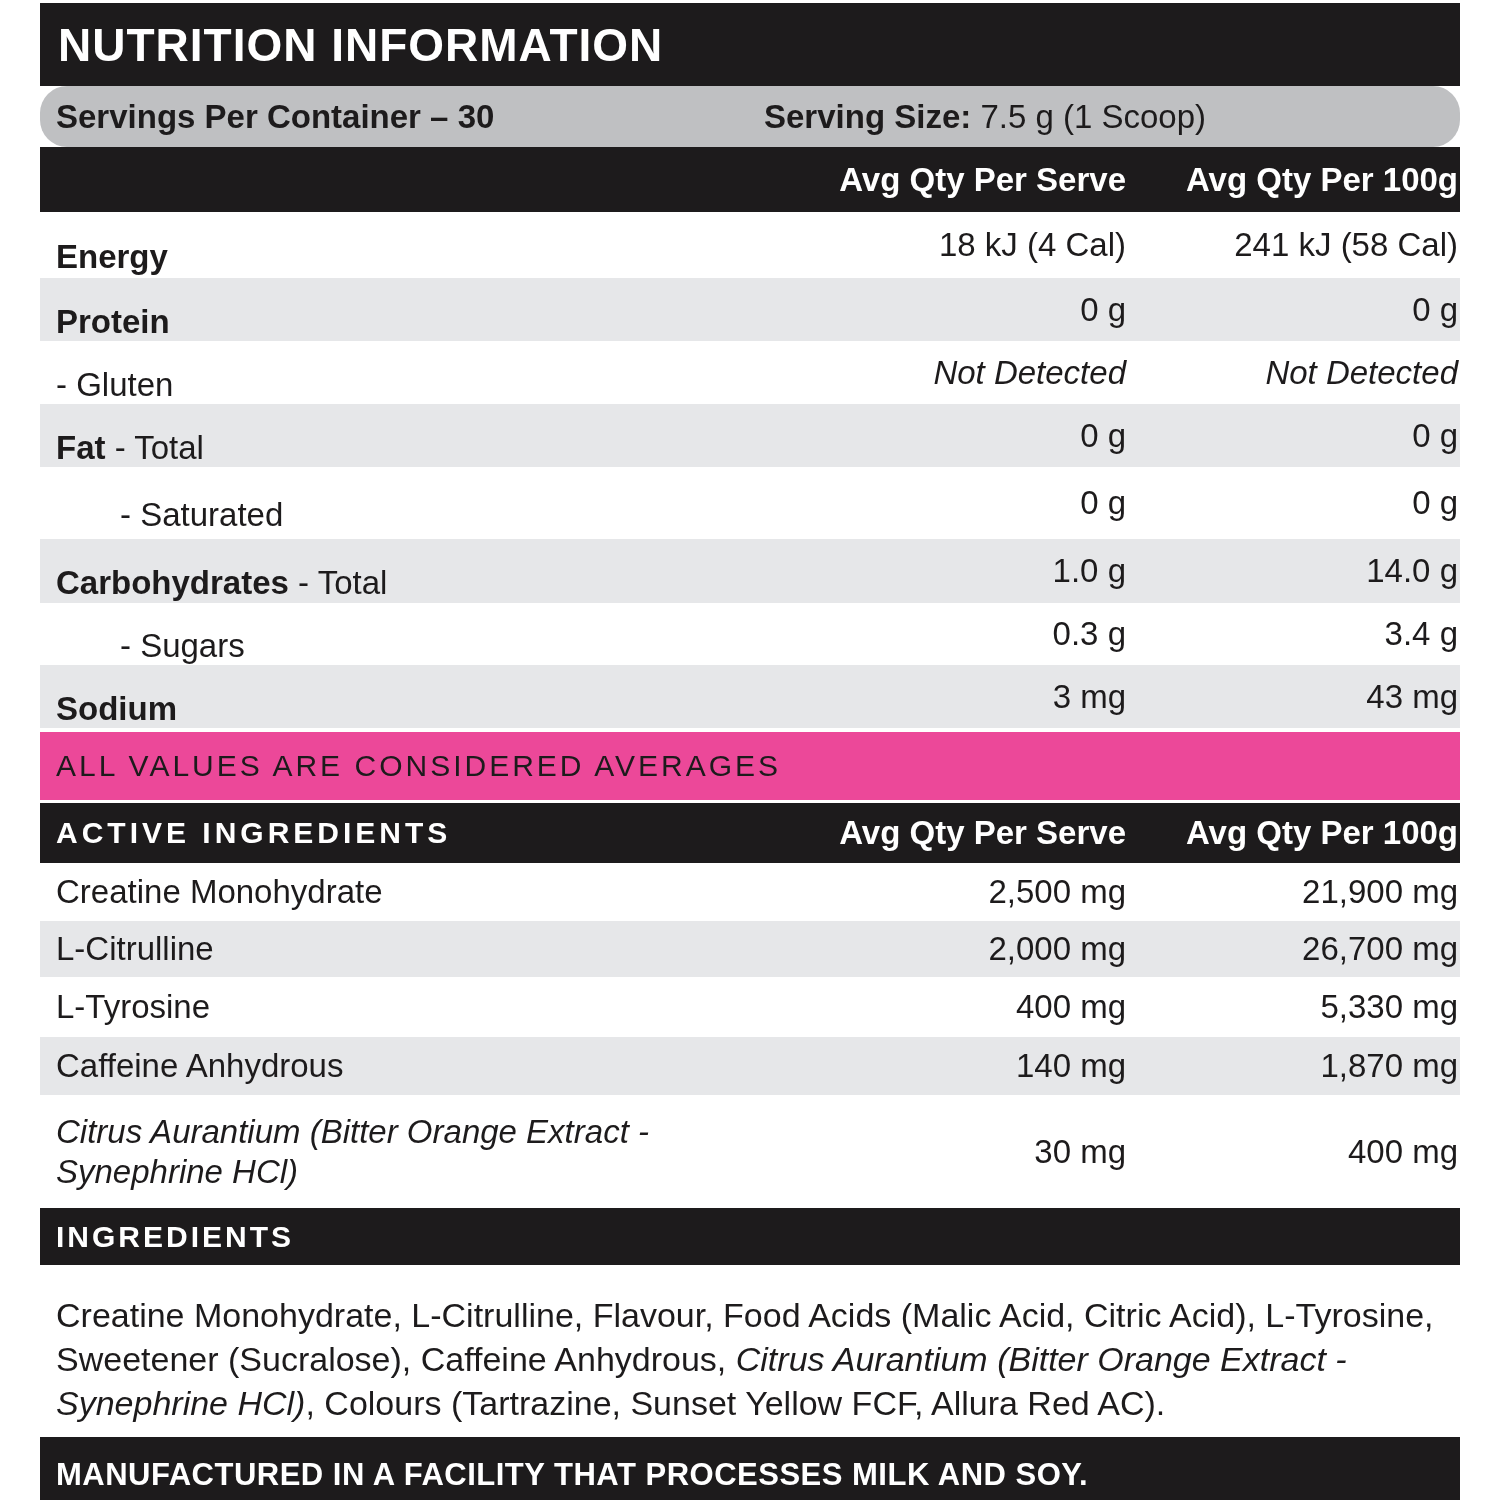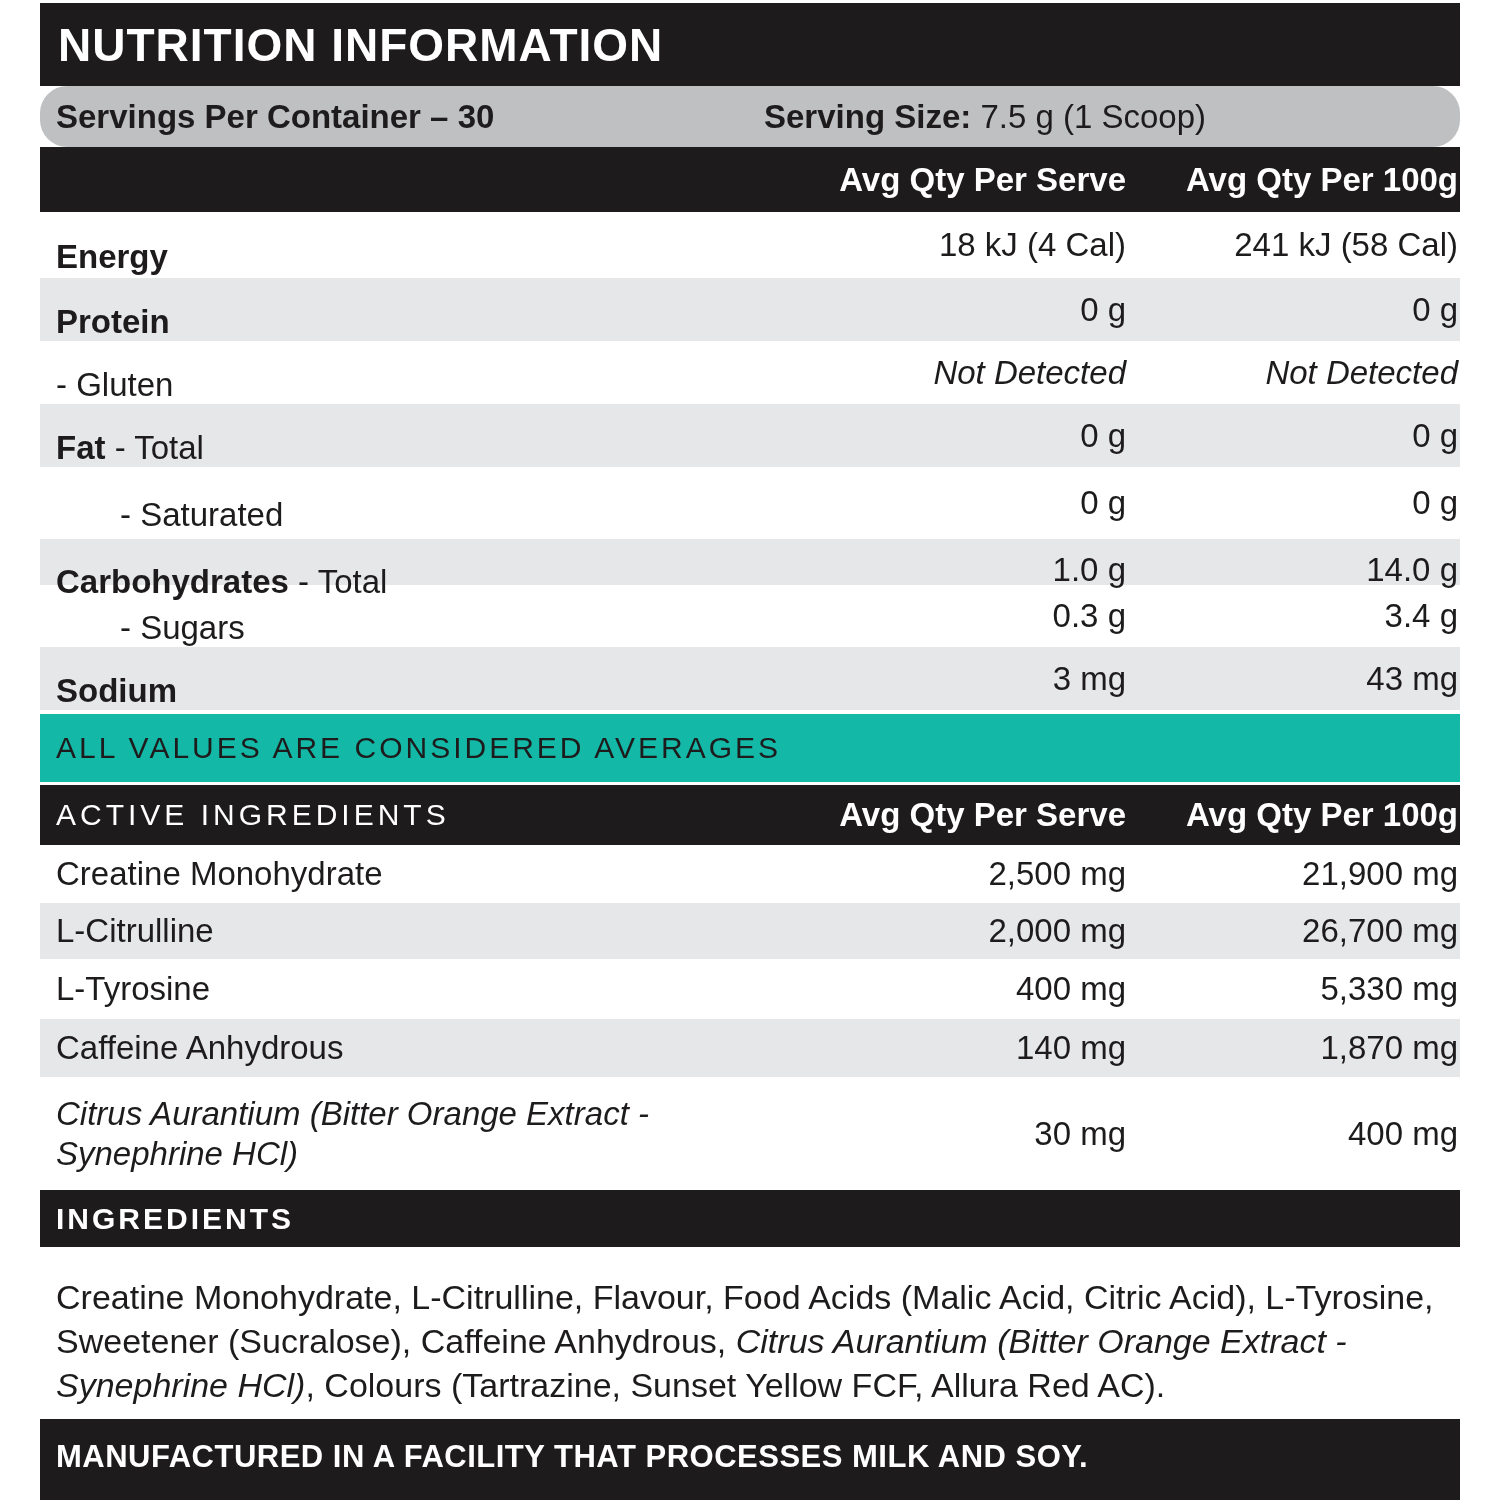--- a/index.html
+++ b/index.html
@@ -29,28 +29,28 @@
   .colhead .cell1{justify-content:flex-end;}
 
   .nrow{height:63px;font-size:33px;}
   .nrow.white{background:#ffffff;}
   .nrow.shaded{background:#e6e7e9;}
   .nrow .lbl .b{font-weight:bold;}
   .nrow .lbl{white-space:nowrap;margin-top:24px;}
   .nrow.indent .lbl{padding-left:64px;}
   .r-energy{height:66px;}
   .r-saturated{height:72px;}
-  .r-carbs{height:46px;}
+  .r-carbs{height:64px;}
   .r-sugars{height:62px;}
 
   .gap3{height:4px;background:#ffffff;}
-  .avg-bar{background:#14b8a6;height:68px;display:flex;align-items:center;padding-left:16px;box-sizing:border-box;
+  .avg-bar{background:#ec4899;height:68px;display:flex;align-items:center;padding-left:16px;box-sizing:border-box;
            font-size:30px;letter-spacing:3px;}
   .active-head{height:60px;font-size:30px;}
-  .active-head .heading{letter-spacing:4px;font-weight:normal;}
+  .active-head .heading{letter-spacing:4px;font-weight:bold;}
   .arow{font-size:33px;}
   .arow .lbl{padding-right:10px;}
   .r-a0{height:58px;}
   .r-a1{height:56px;background:#e6e7e9;}
   .r-a2{height:60px;}
   .r-a3{height:58px;background:#e6e7e9;}
   .r-citrus{height:113px;background:#ffffff;}
   .r-citrus .lbl{max-width:720px;white-space:normal;line-height:40px;}
 
   .ingr-head{height:57px;display:flex;align-items:center;padding-left:16px;box-sizing:border-box;

